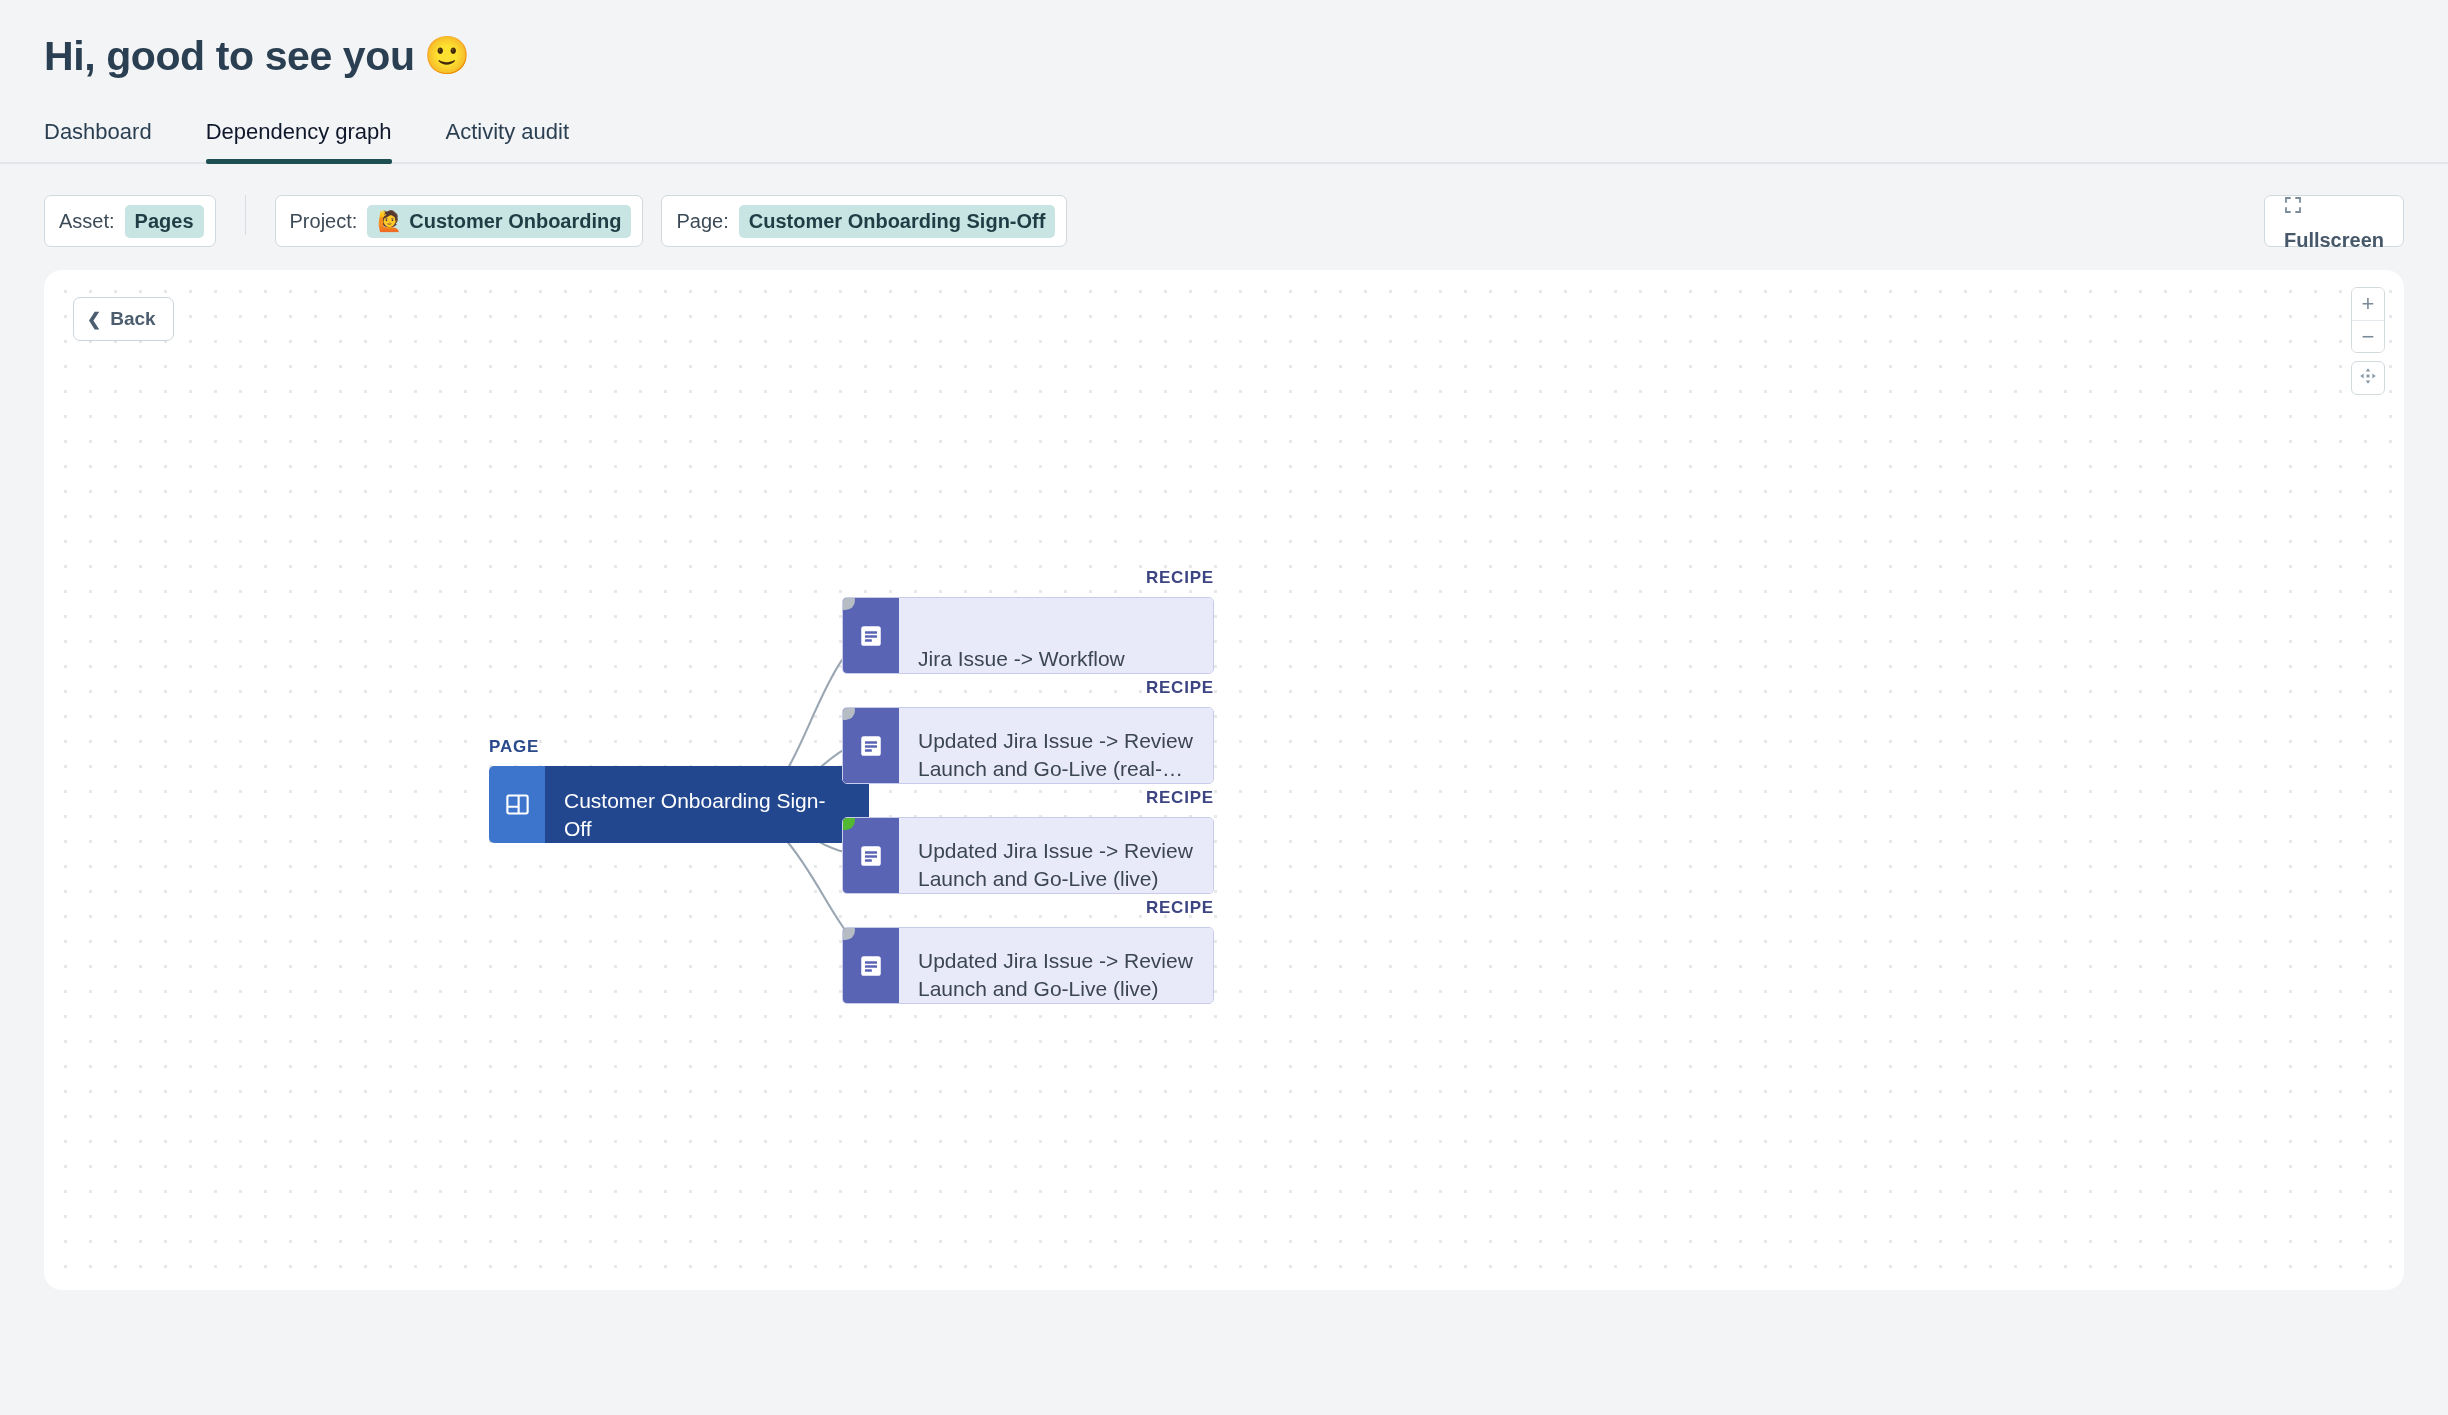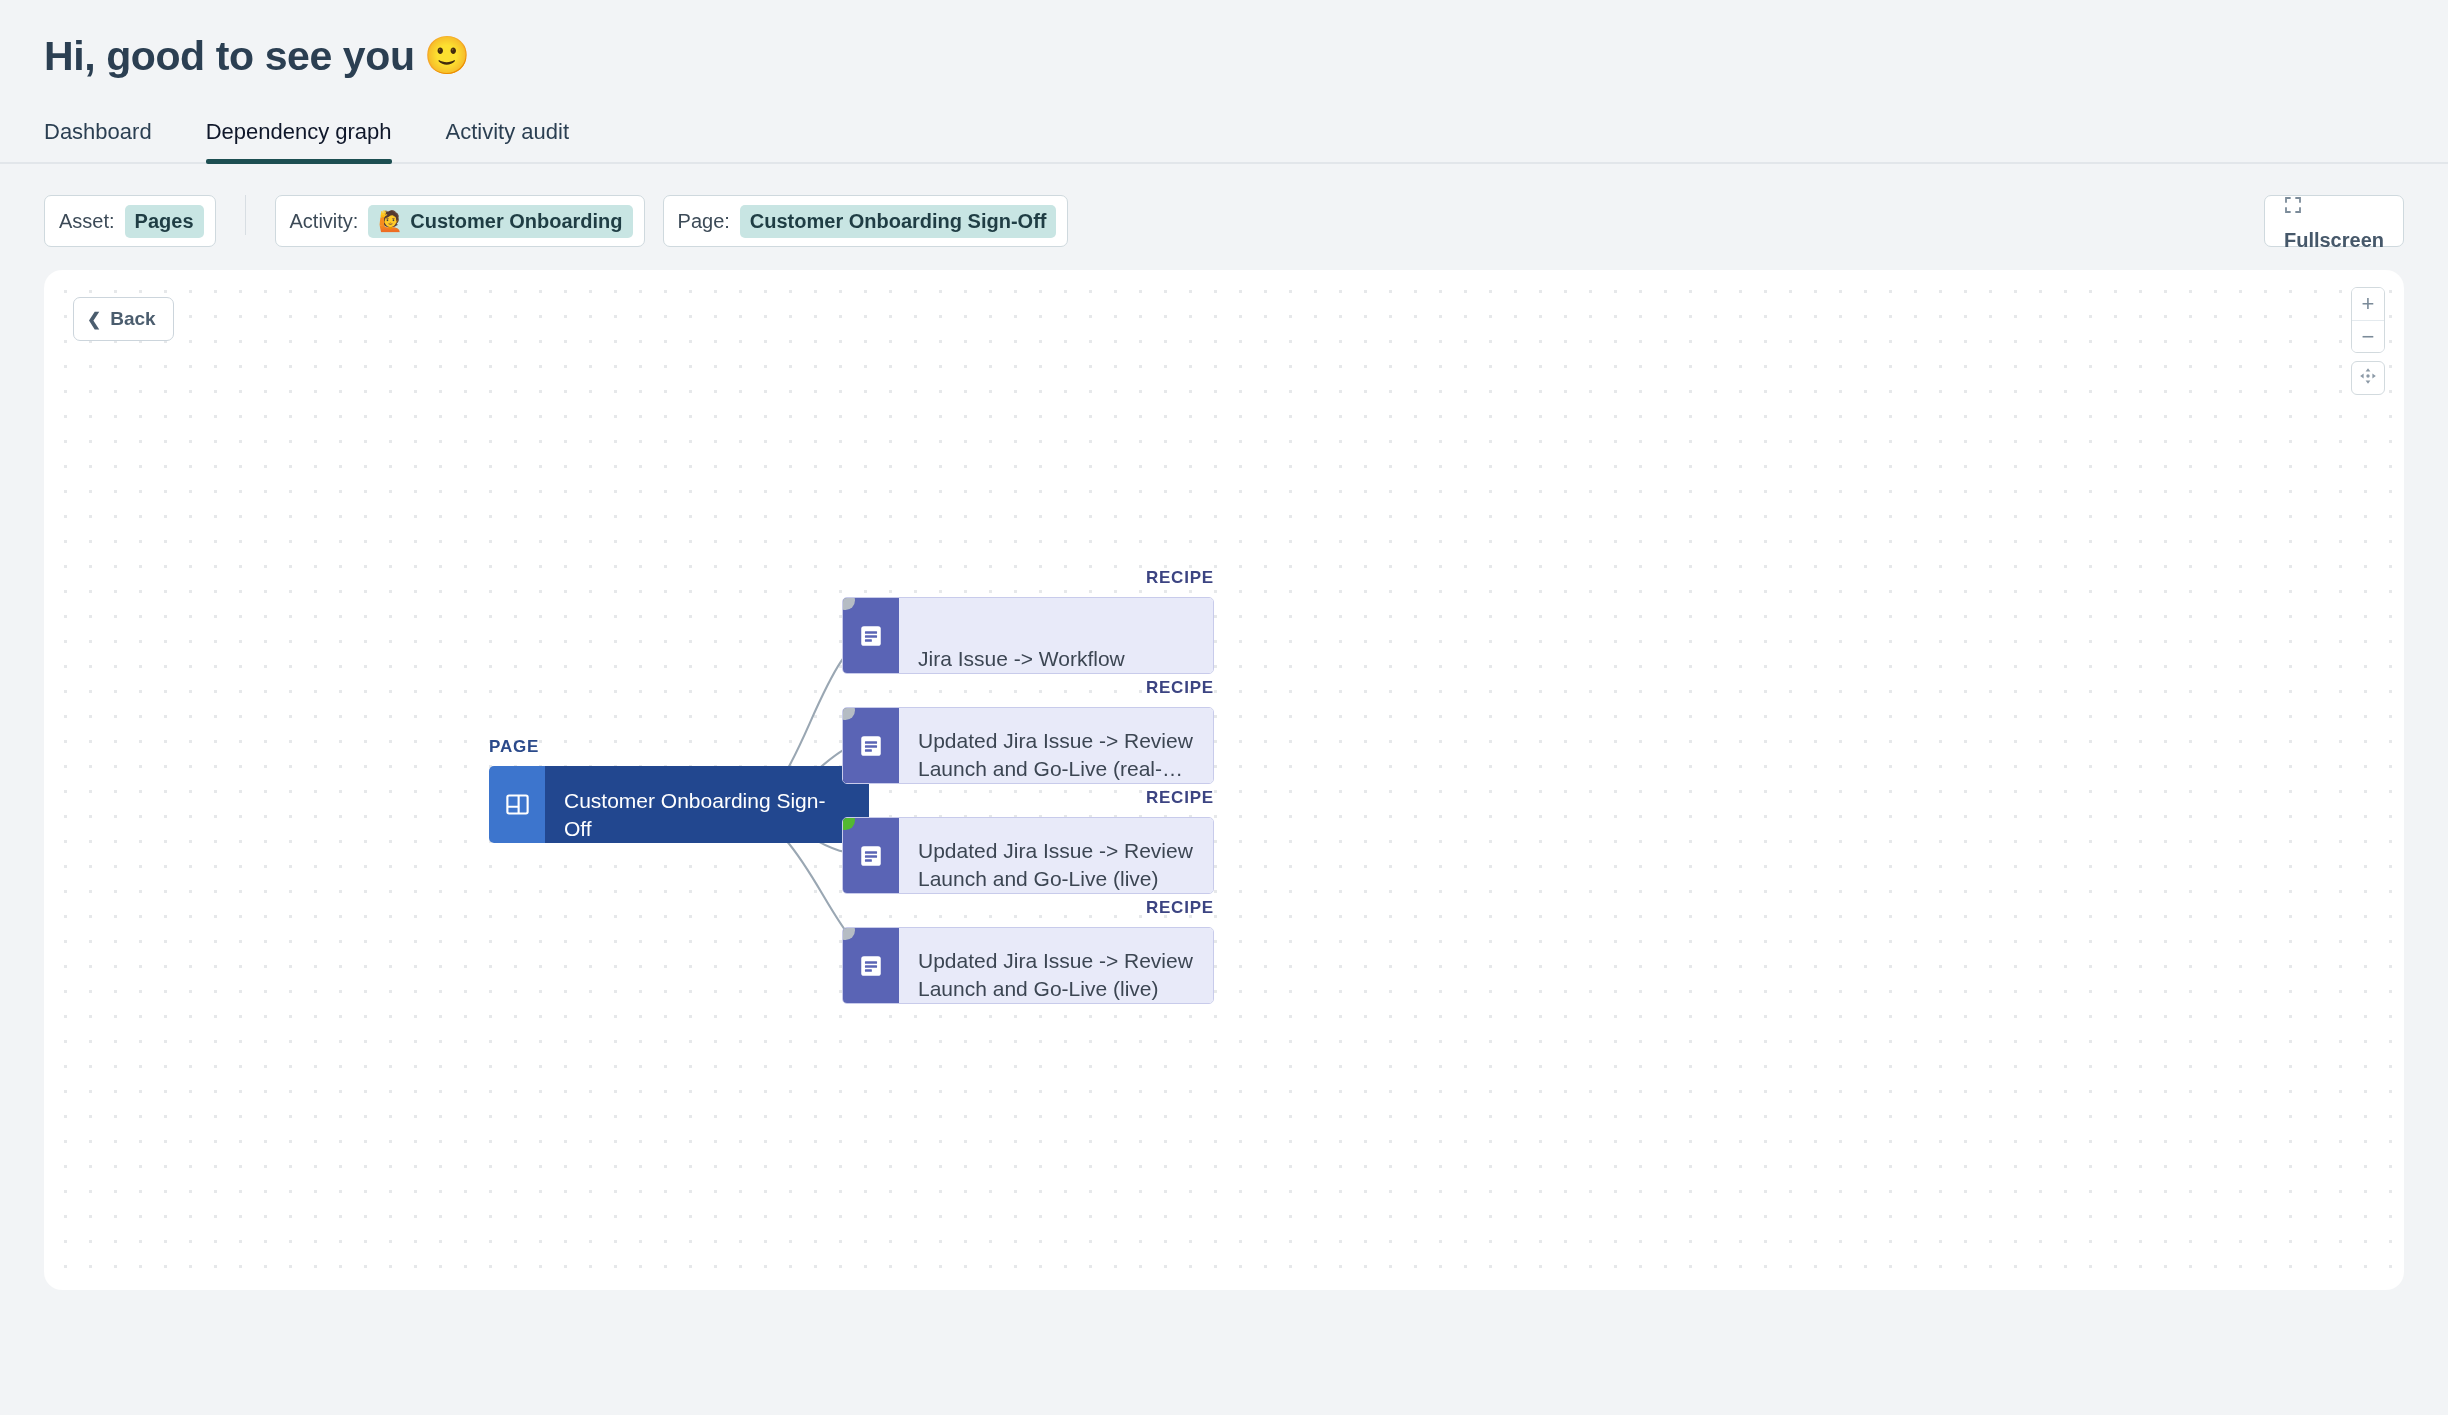--- a/index.html
+++ b/index.html
@@ -283,21 +283,21 @@
 <div class="filter-bar">
   <div class="chip-group">
     <div class="chip">
       <span class="chip-label">Asset:</span>
       <span class="chip-value">Pages</span>
     </div>
 
     <div class="chip-sep"></div>
 
     <div class="chip">
-      <span class="chip-label">Activity:</span>
+      <span class="chip-label">Project:</span>
       <span class="chip-value">
         <span class="chip-emoji">🙋</span>
         <span>Customer Onboarding</span>
       </span>
     </div>
 
     <div class="chip">
       <span class="chip-label">Page:</span>
       <span class="chip-value">Customer Onboarding Sign-Off</span>
     </div>

